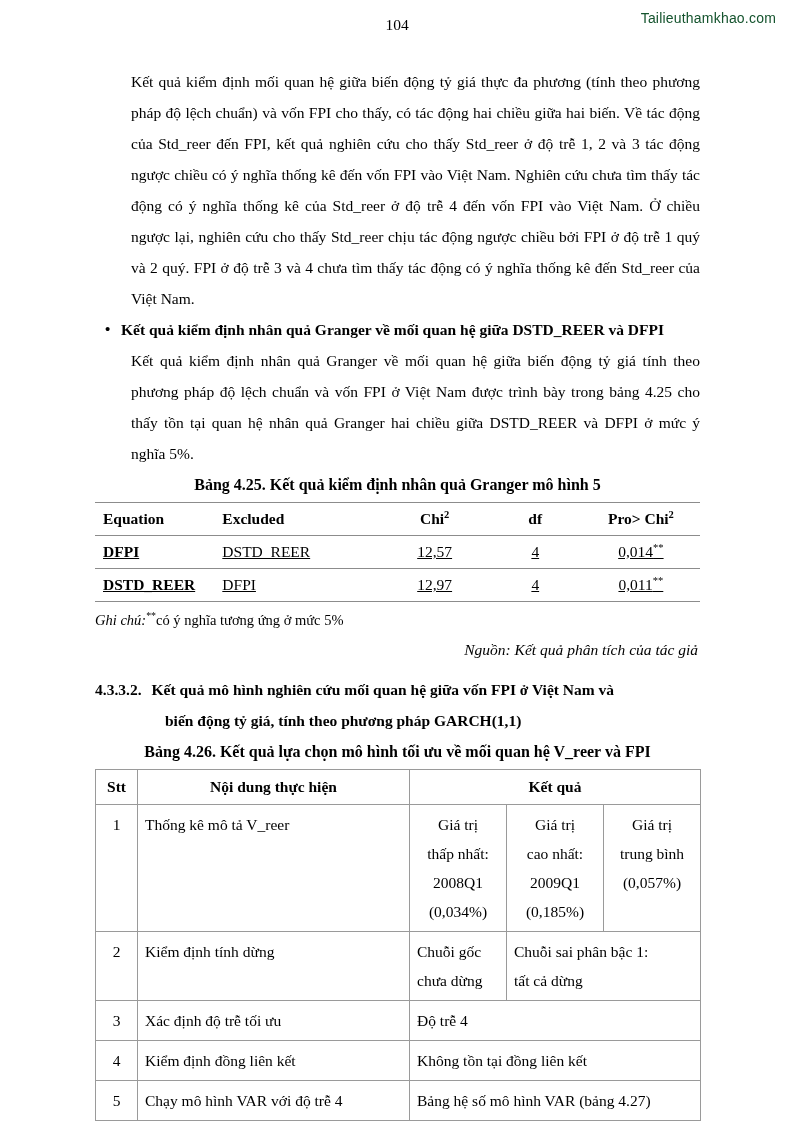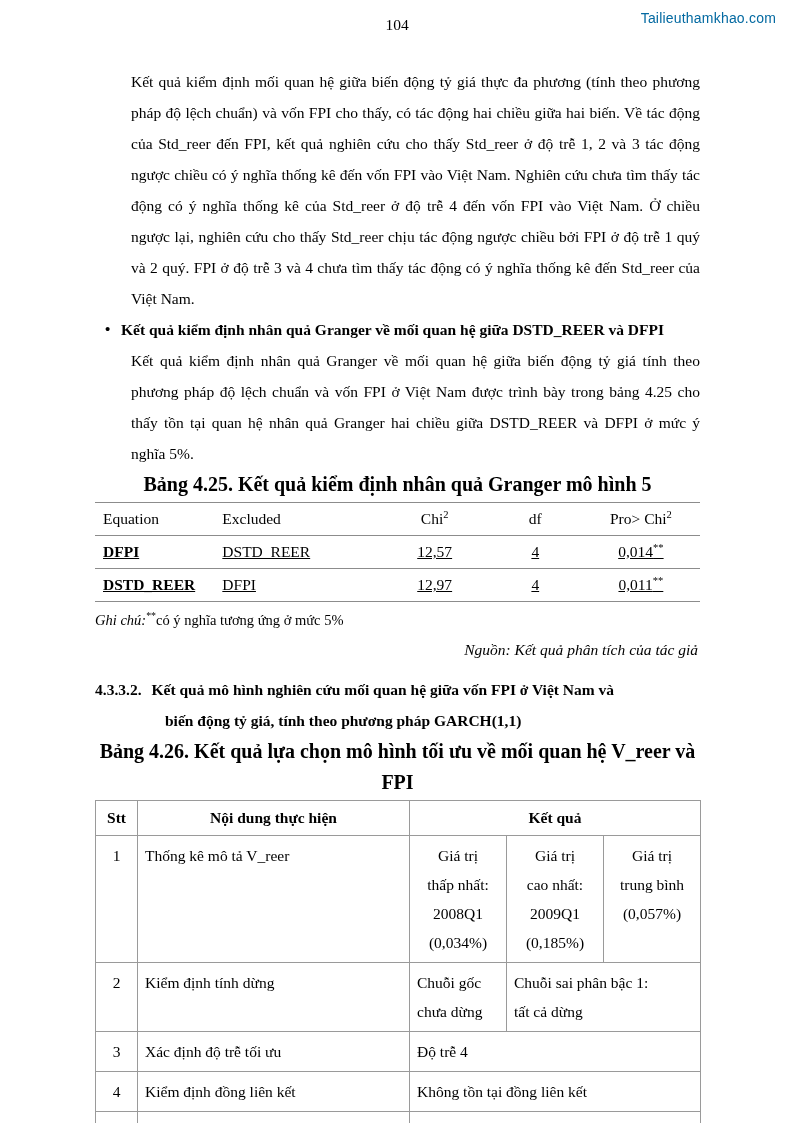--- a/index.html
+++ b/index.html
@@ -21,21 +21,21 @@
     width: 794px;
     height: 1123px;
     background: #fff;
   }
   .watermark {
     position: absolute;
     right: 18px;
     top: 10px;
     font-family: "Liberation Sans", "DejaVu Sans", sans-serif;
     font-size: 14px;
-    color: #0369a1;
+    color: #14532d;
     letter-spacing: 0.2px;
     user-select: none;
   }
   .page-number {
     position: absolute;
     left: 0; right: 0;
     top: 16px;
     text-align: center;
     font-size: 15.5px;
   }
@@ -71,41 +71,41 @@
   ul.bullets li::before {
     content: "\2022";
     position: absolute;
     left: -16px;
     top: 0;
     font-size: 15px;
   }
   .tbl-caption {
     text-align: center;
     font-weight: bold;
-    font-size: 20px;
+    font-size: 16px;
     line-height: 31px;
     margin: 0;
   }
   
   table.t425 {
     width: 605px;
     border-collapse: collapse;
     font-size: 15.5px;
     margin-top: 2px;
   }
   table.t425 th, table.t425 td {
     padding: 7px 0 7px 0;
     vertical-align: middle;
   }
   table.t425 thead tr {
     border-top: 1.3px solid #8c8c8c;
     border-bottom: 1.3px solid #8c8c8c;
   }
   table.t425 thead th {
-    font-weight: normal;
+    font-weight: bold;
     text-align: left;
   }
   table.t425 tbody tr {
     border-bottom: 1.3px solid #8c8c8c;
     text-decoration: underline;
   }
   table.t425 .c-eq   { width: 120px; padding-left: 8px; }
   table.t425 .c-ex   { width: 160px; }
   table.t425 .c-chi  { width: 110px; text-align: center; }
   table.t425 .c-df   { width: 95px;  text-align: center; }

